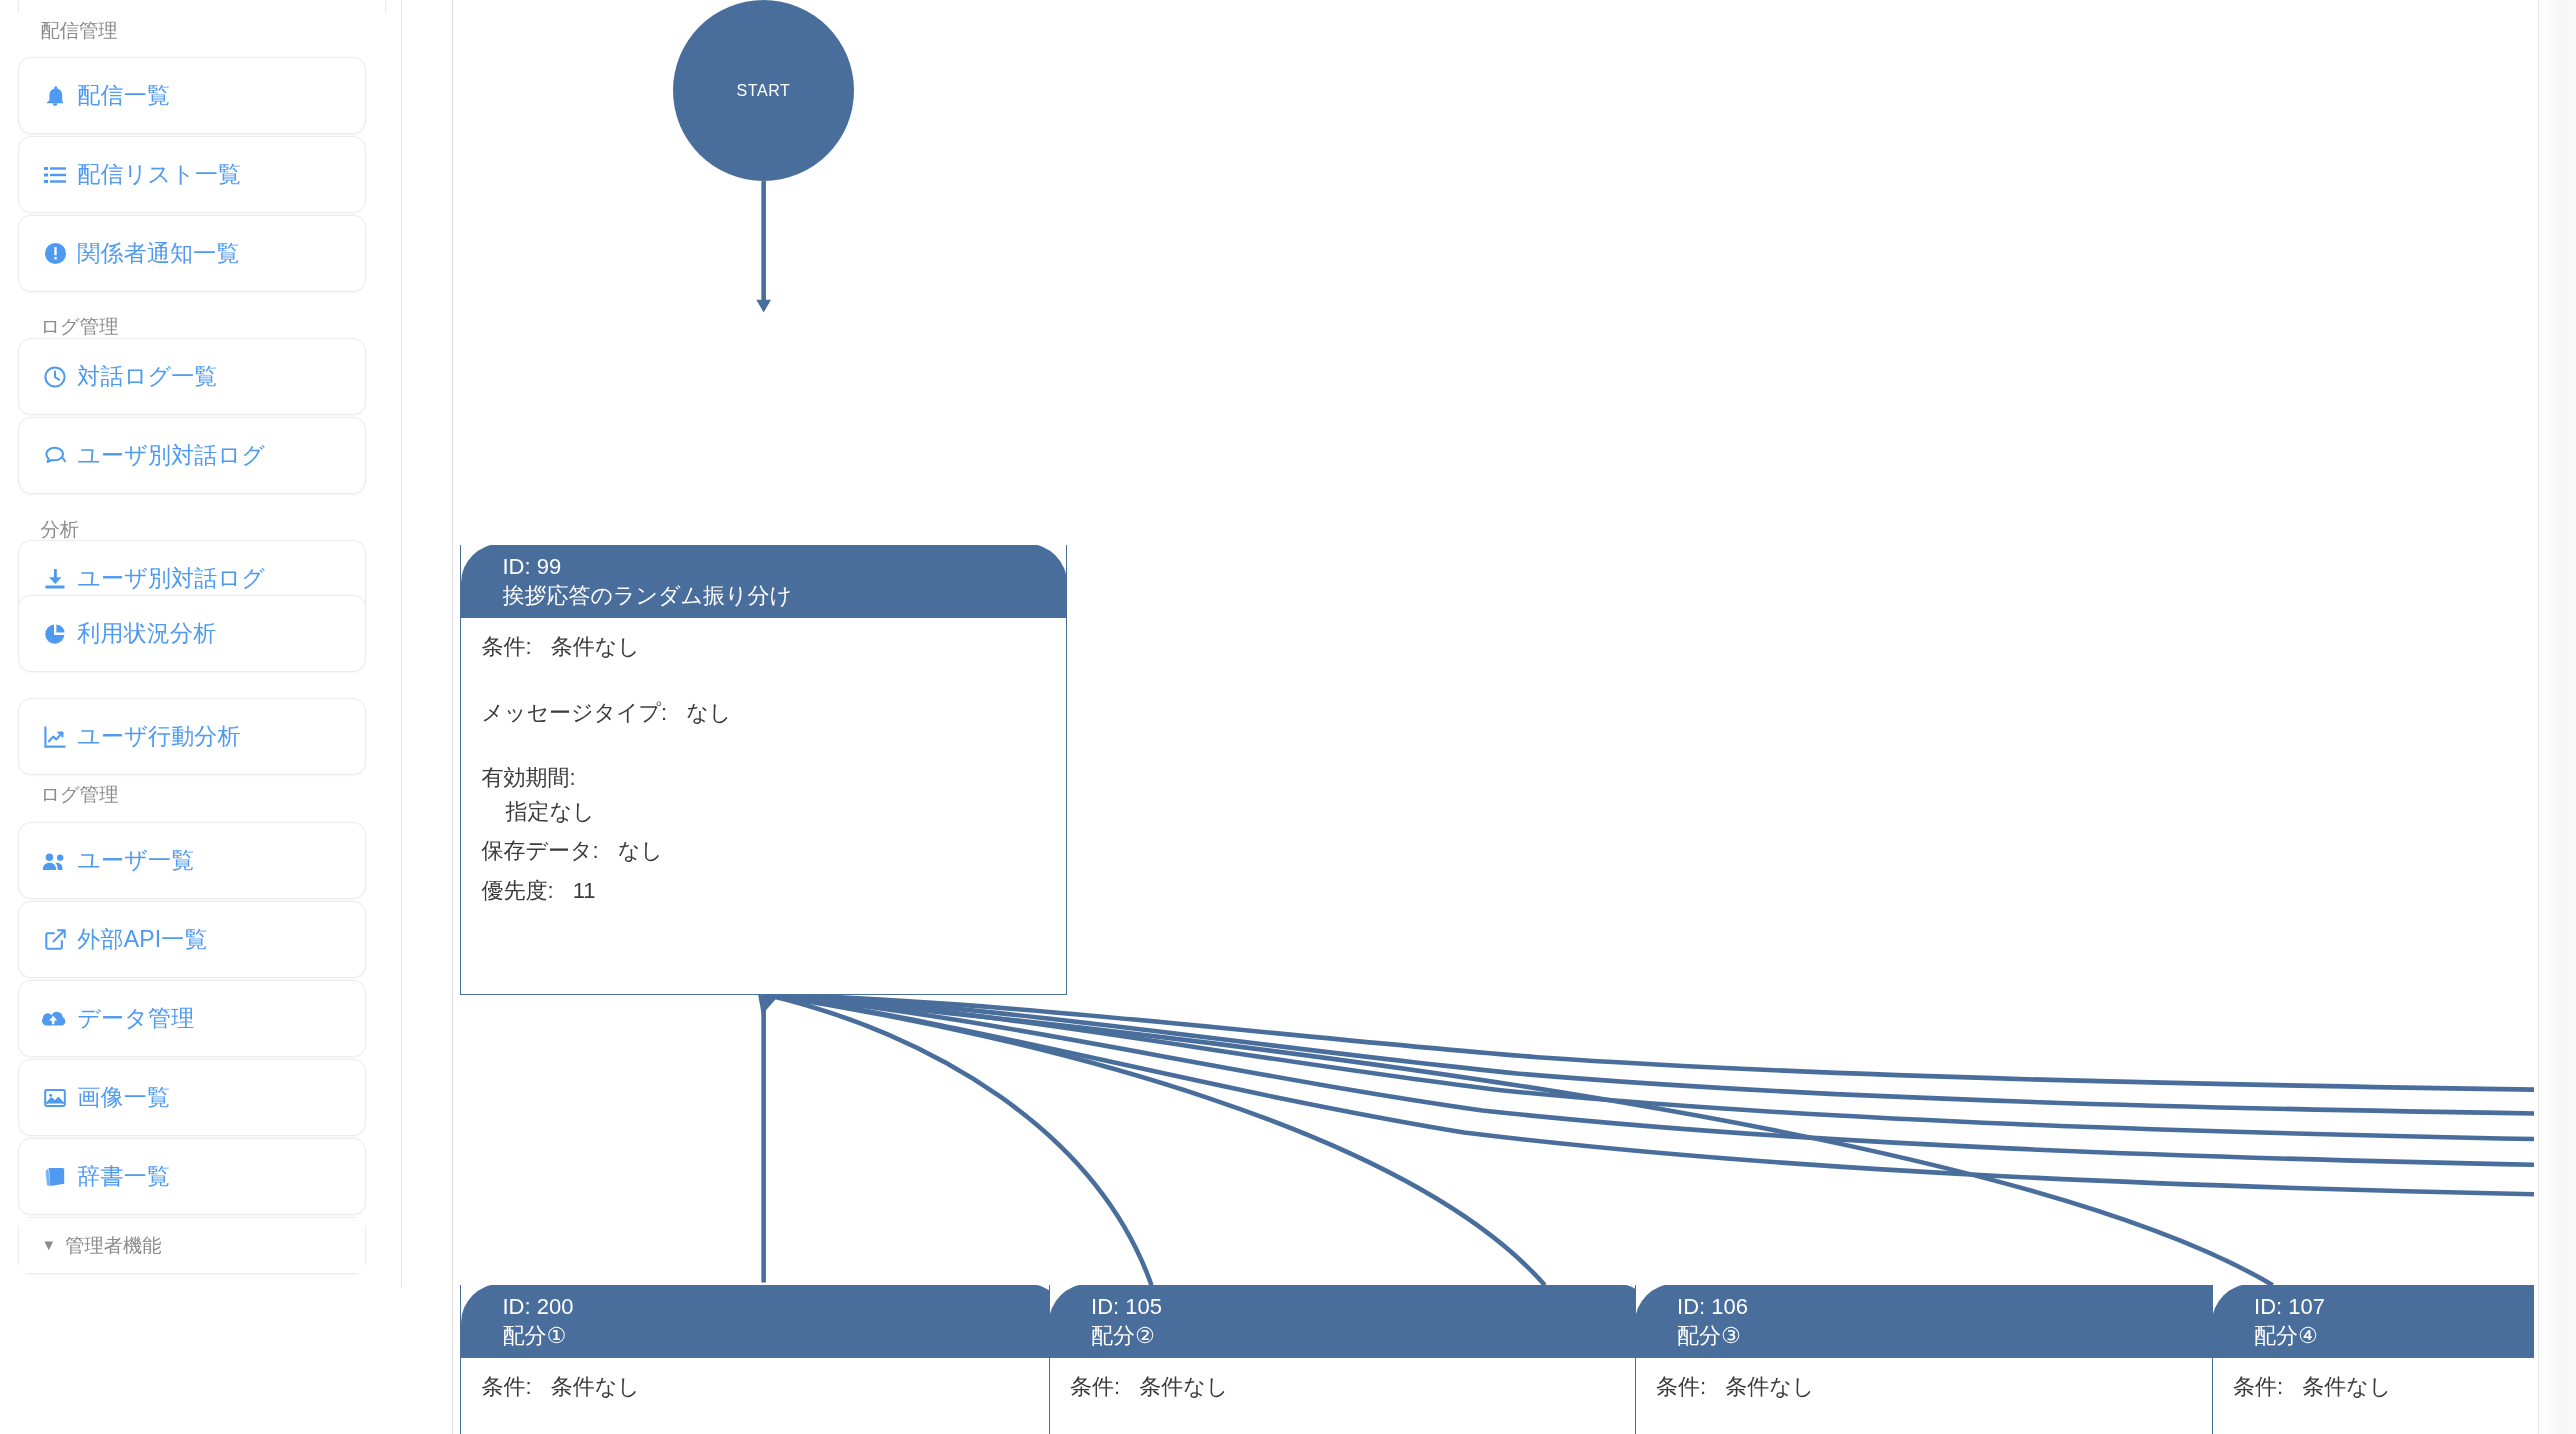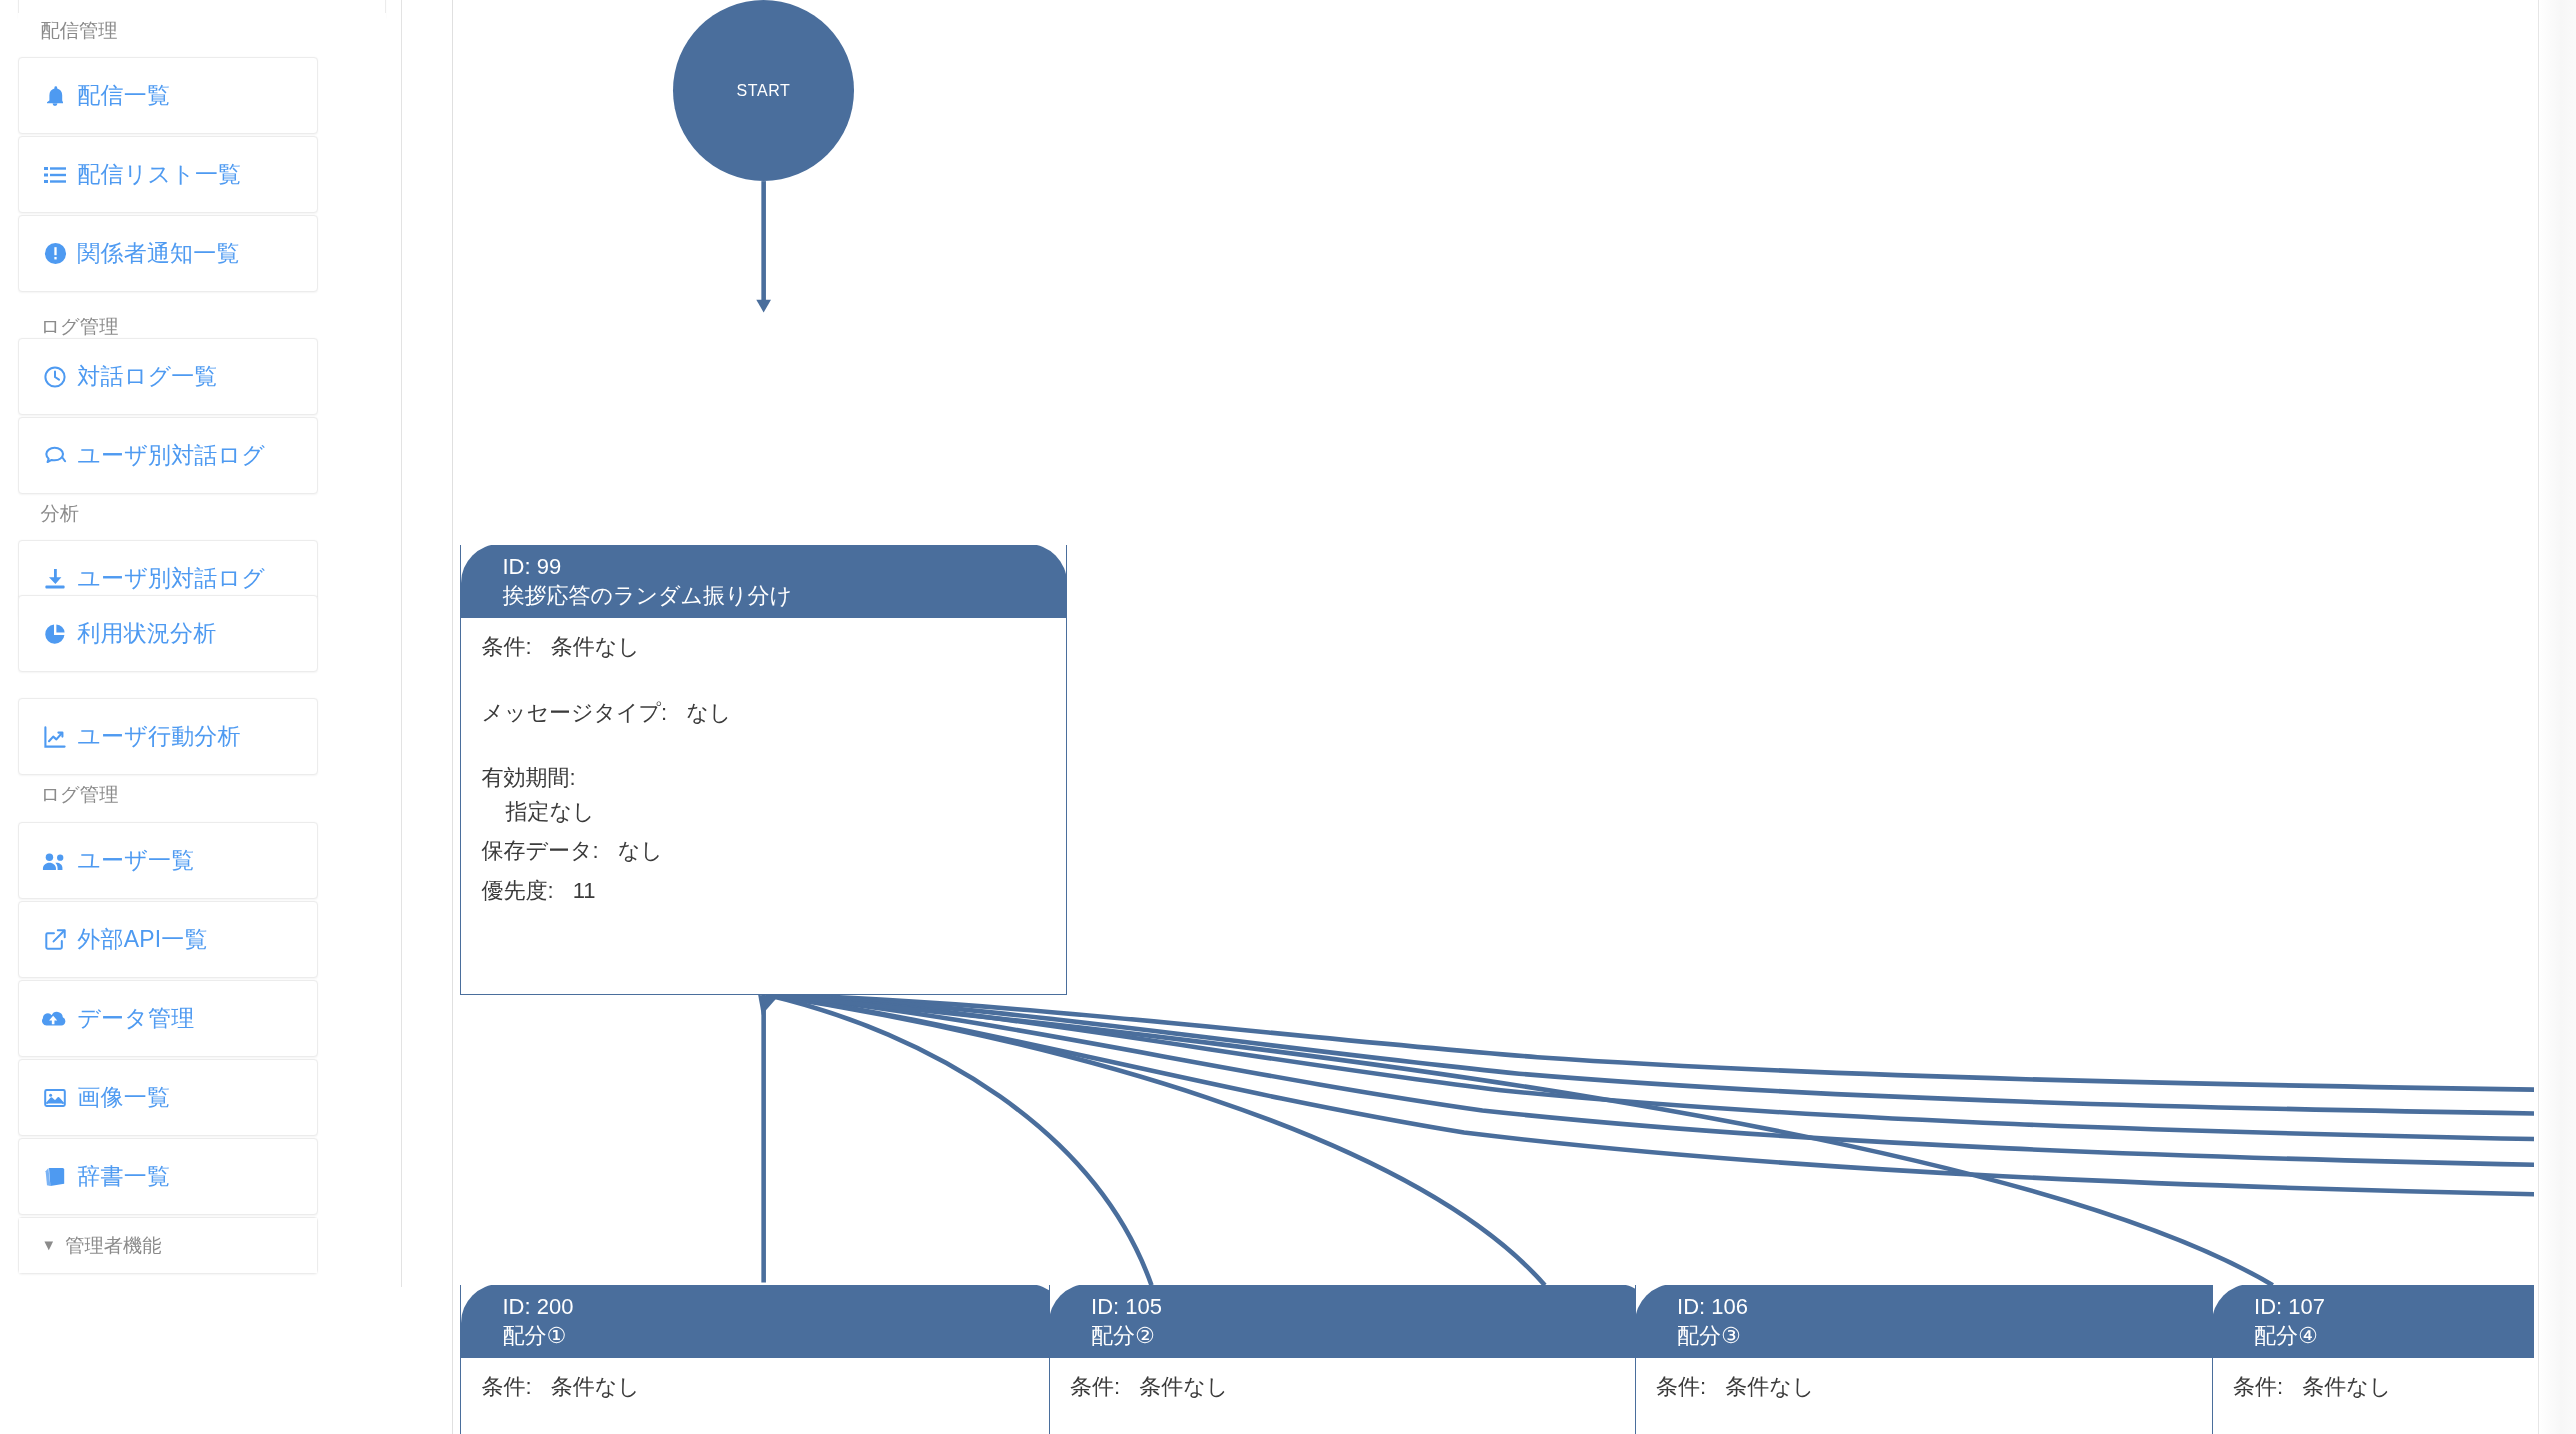--- a/index.html
+++ b/index.html
@@ -21,24 +21,24 @@
     position: absolute;
     left: 0; top: 0;
     width: 402px; height: 1287px;
     background: #ffffff;
     border-right: 0.9px solid #e3e3e3;
     overflow: hidden;
   }
   .side-card {
     position: absolute;
     left: 18.4px;
-    width: 300px;
+    width: 348px;
     background: #ffffff;
     border: 0.9px solid #ececec;
-    border-radius: 4px;
+    border-radius: 13px;
     box-shadow: 0 0.9px 1.8px rgba(0,0,0,0.045);
   }
   .side-link {
     display: flex;
     align-items: center;
     padding: 0 22px;
     height: 100%;
     color: #4e9af1;
     font-size: 23px;
     letter-spacing: 0.2px;
@@ -223,21 +223,21 @@
         <span class="ic">
           <svg width="25" height="25" viewBox="0 0 24 24" fill="none" stroke="currentColor" stroke-width="2">
               <path d="M3.2 10.6c0-3.4 3.6-6 8-6s8 2.6 8 6-3.6 6-8 6c-1 0-2-.1-2.9-.35L4.4 18.2l1-3.1c-1.4-1.1-2.2-2.7-2.2-4.5z" stroke-linejoin="round"></path>
               <path d="M19 14.4l2.2 3.1" stroke-linecap="round"></path>
             </svg>
         </span>
         <span>ユーザ別対話ログ</span>
       </a>
     </div>
 
-    <div class="side-heading" style="top:496px;height:35px;">
+    <div class="side-heading" style="top:512px;height:35px;">
       <span>分析</span>
     </div>
 
     <div class="side-card" style="top:540px;height:77px;">
       <a class="side-link">
         <span class="ic">
           <svg width="24" height="24" viewBox="0 0 24 24" fill="currentColor">
               <path d="M11 2h2.8v8.2h4.6L12.4 17 6 10.2h5V2z"></path>
               <rect x="2.4" y="18.4" width="19.2" height="3.2" rx="1"></rect>
             </svg>

